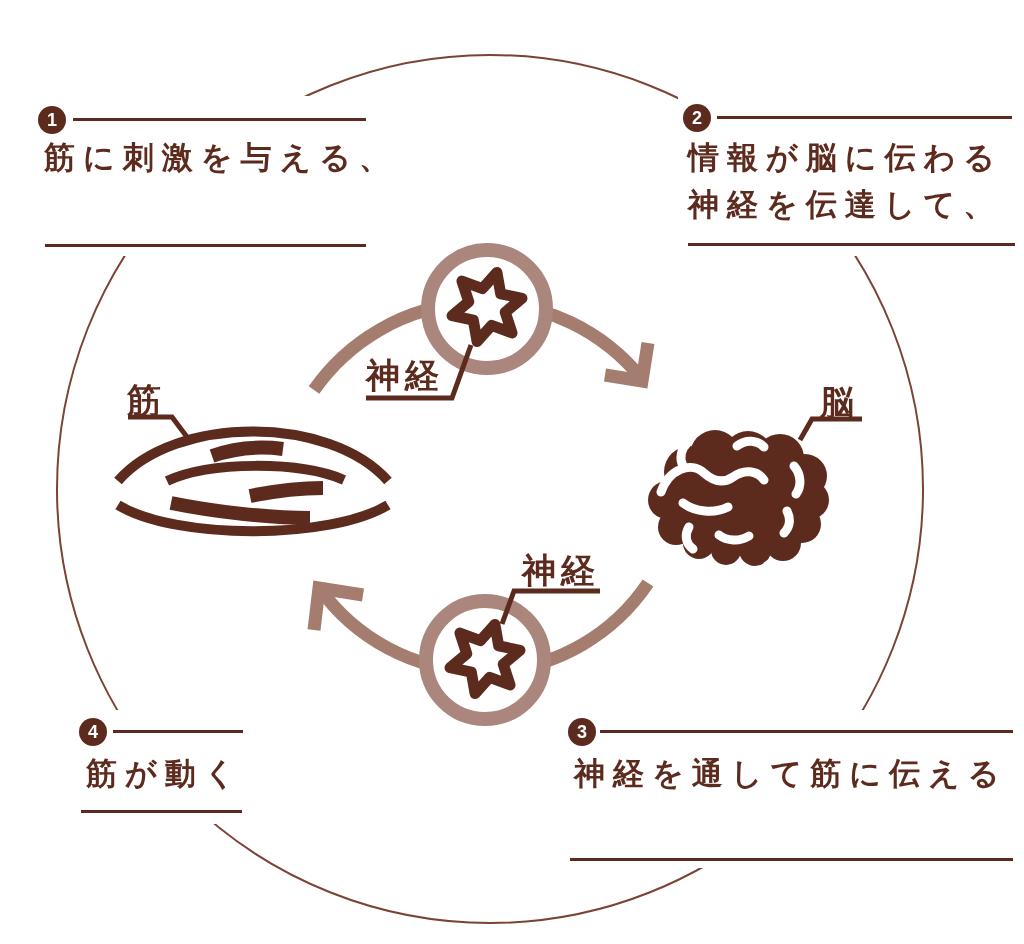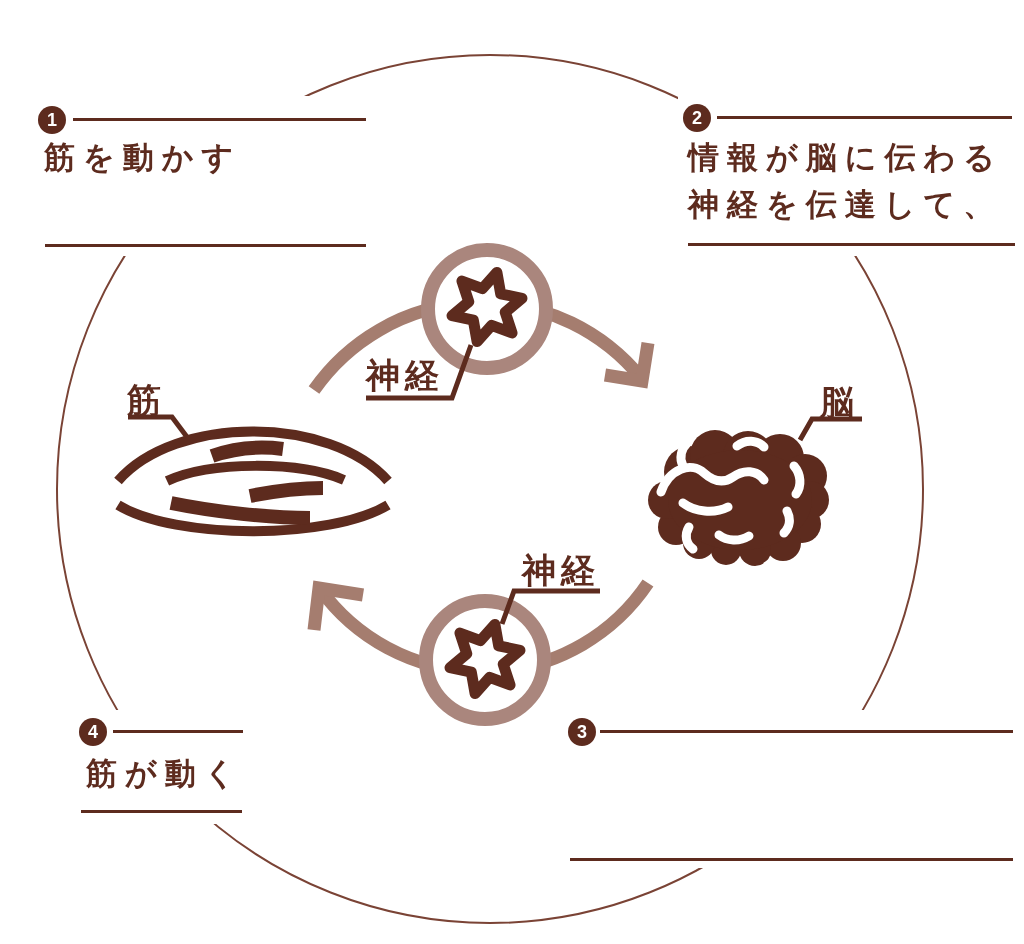--- a/index.html
+++ b/index.html
@@ -151,39 +151,40 @@
     <polyline class="connector" points="128,417 172,417 187,437"></polyline>
     <polyline class="connector" points="862,419 812,419 800,440"></polyline>
     <polyline class="connector" points="366,398 452,398 471,345"></polyline>
     <polyline class="connector" points="600,591 514,591 502,624"></polyline>
   </svg>
 
   <div class="step s1">
     <div class="badge">1</div>
     <div class="rule rule-top"></div>
     <div class="steptext">
-      <div>筋を動かす</div>
+      <div>筋に刺激を与える、</div>
     </div>
     <div class="rule rule-bottom"></div>
   </div>
 
   <div class="step s2">
     <div class="badge">2</div>
     <div class="rule rule-top"></div>
     <div class="steptext">
       <div>情報が脳に伝わる</div>
       <div>神経を伝達して、</div>
     </div>
     <div class="rule rule-bottom"></div>
   </div>
 
   <div class="step s3">
     <div class="badge">3</div>
     <div class="rule rule-top"></div>
     <div class="steptext">
+      <div>神経を通して筋に伝える</div>
     </div>
     <div class="rule rule-bottom"></div>
   </div>
 
   <div class="step s4">
     <div class="badge">4</div>
     <div class="rule rule-top"></div>
     <div class="steptext">
       <div>筋が動く</div>
       <div></div>

